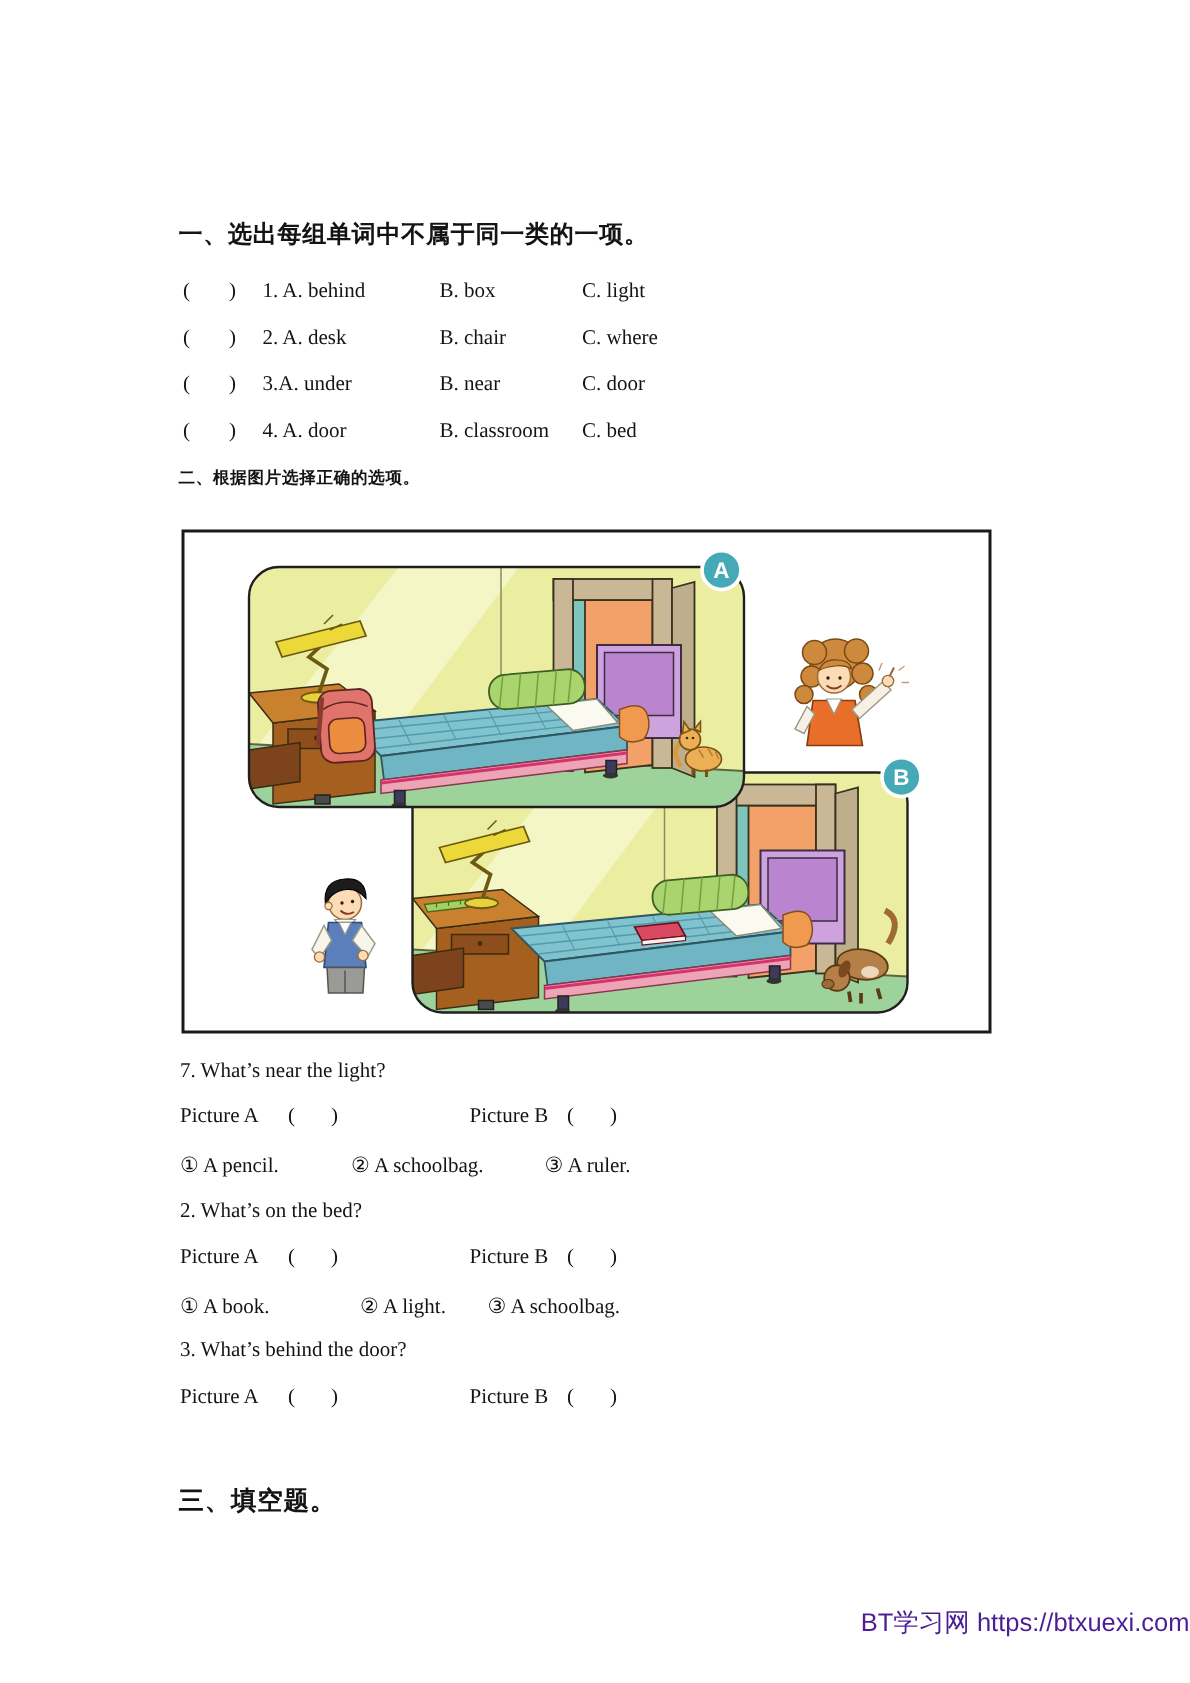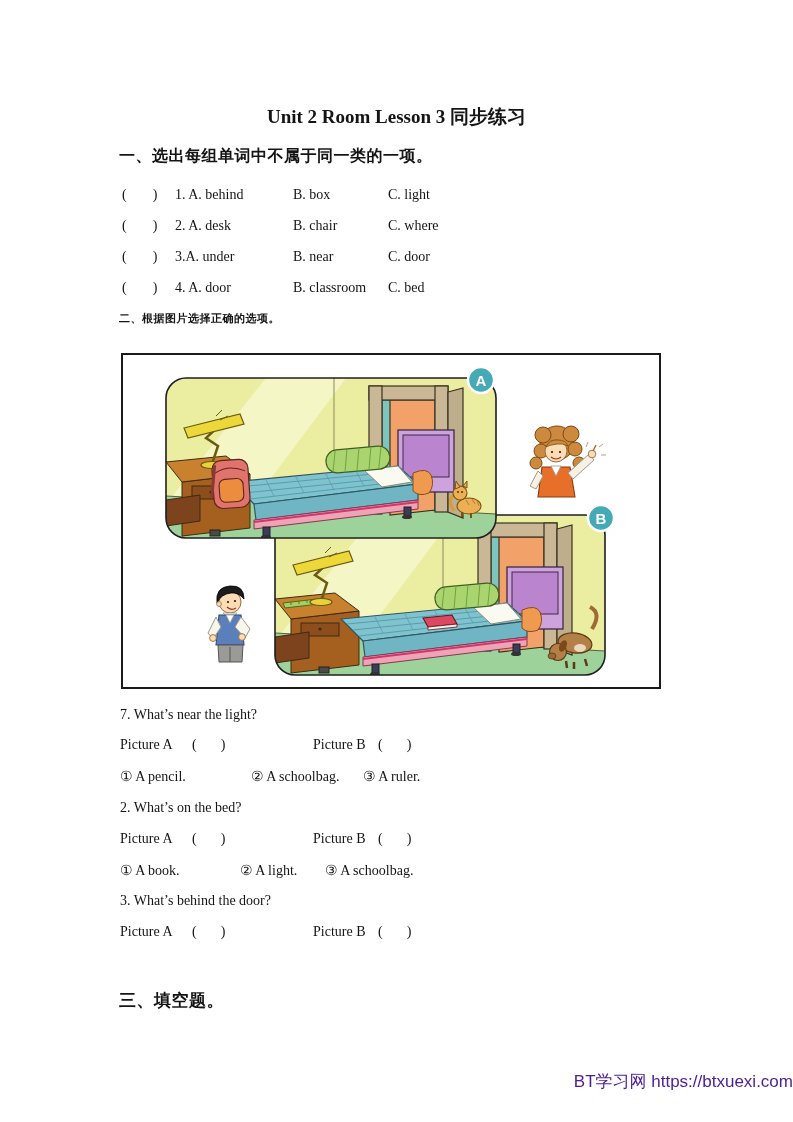--- a/index.html
+++ b/index.html
@@ -39,35 +39,34 @@
 
   .q-pic { position:absolute; left:120px; width:440px; height:20px; font-size:14px; }
   #q1pic { top:737px; } #q2pic { top:831px; } #q3pic { top:924px; }
   .q-pic span.slot { position:absolute; top:0; white-space:nowrap; }
   .q-pic .pa { left:0; } .q-pic .pa-brk { left:72px; }
   .q-pic .pb { left:193px; } .q-pic .pb-brk { left:258px; }
 
   .q-opts { position:absolute; left:120px; width:500px; height:20px; font-size:14px; }
   #q1o { top:768px; } #q2o { top:862px; } #q3o { top:955px; }
   .q-opts span { position:absolute; top:0; white-space:nowrap; }
-  #q1o span:nth-child(1) { left:0; } #q1o span:nth-child(2) { left:131px; } #q1o span:nth-child(3) { left:243px; }
+  #q1o span:nth-child(1) { left:0; } #q1o span:nth-child(2) { left:114px; } #q1o span:nth-child(3) { left:243px; }
   #q2o span:nth-child(1) { left:0; } #q2o span:nth-child(2) { left:108px;margin-left:12px; } #q2o span:nth-child(3) { left:205px; }
   #q3o span:nth-child(1) { left:0; } #q3o span:nth-child(2) { left:108px; } #q3o span:nth-child(3) { left:198px; }
 
   .footer {
     position:absolute; top:1070px; left:0; width:100%; text-align:right;
     font-family:"Liberation Sans", sans-serif; font-size:17px; color:#4c1d95;
   }
 </style>
 </head>
 <body>
 
 <div class="page">
 
-  <h1 class="title">Unit 2 Room Lesson 3 同步练习</h1>
 
   <div class="sec-heading" id="s1h">一、选出每组单词中不属于同一类的一项。</div>
 
   <div class="s1-rows">
     <div class="s1-row">
       <span class="cell-brk"><span>(</span><span class="brk-gap"></span><span>)</span></span>
       <span class="col-a">1. A. behind</span>
       <span class="col-b">B. box</span>
       <span class="col-c">C. light</span>
     </div>

